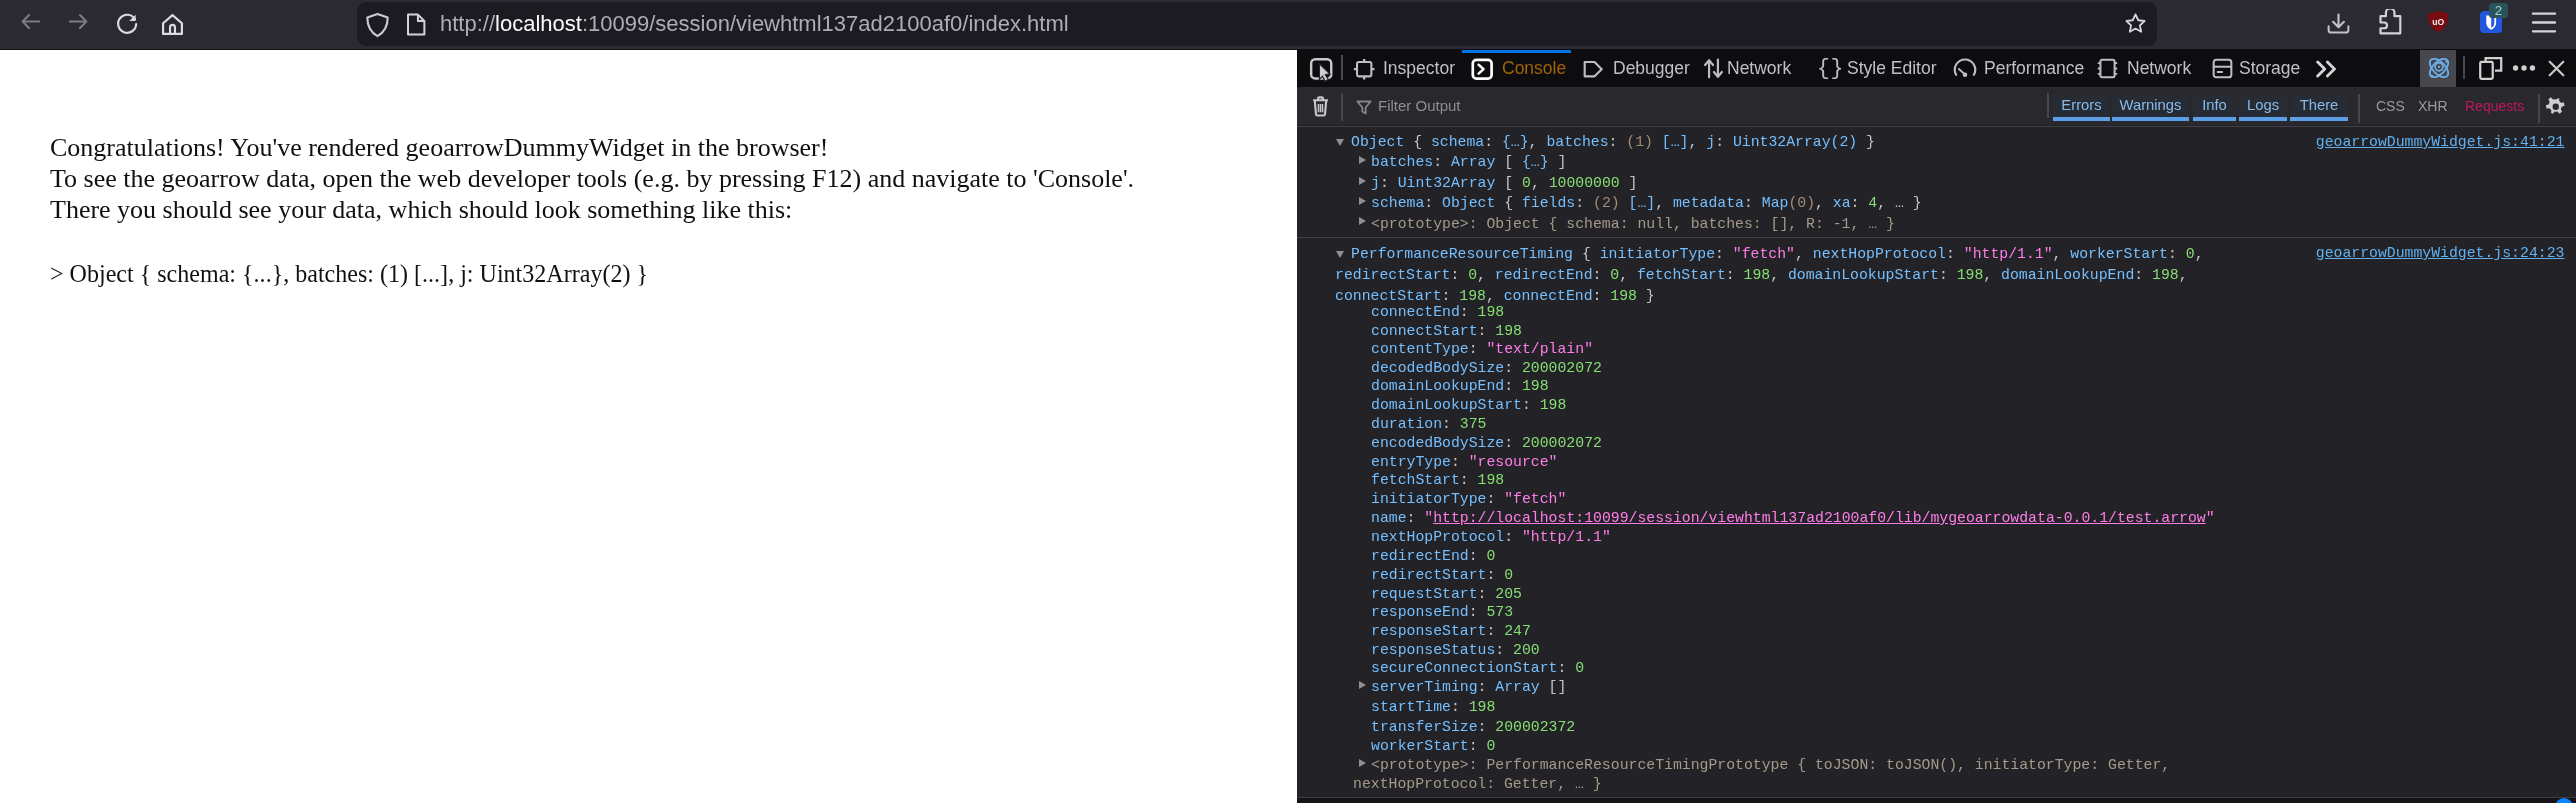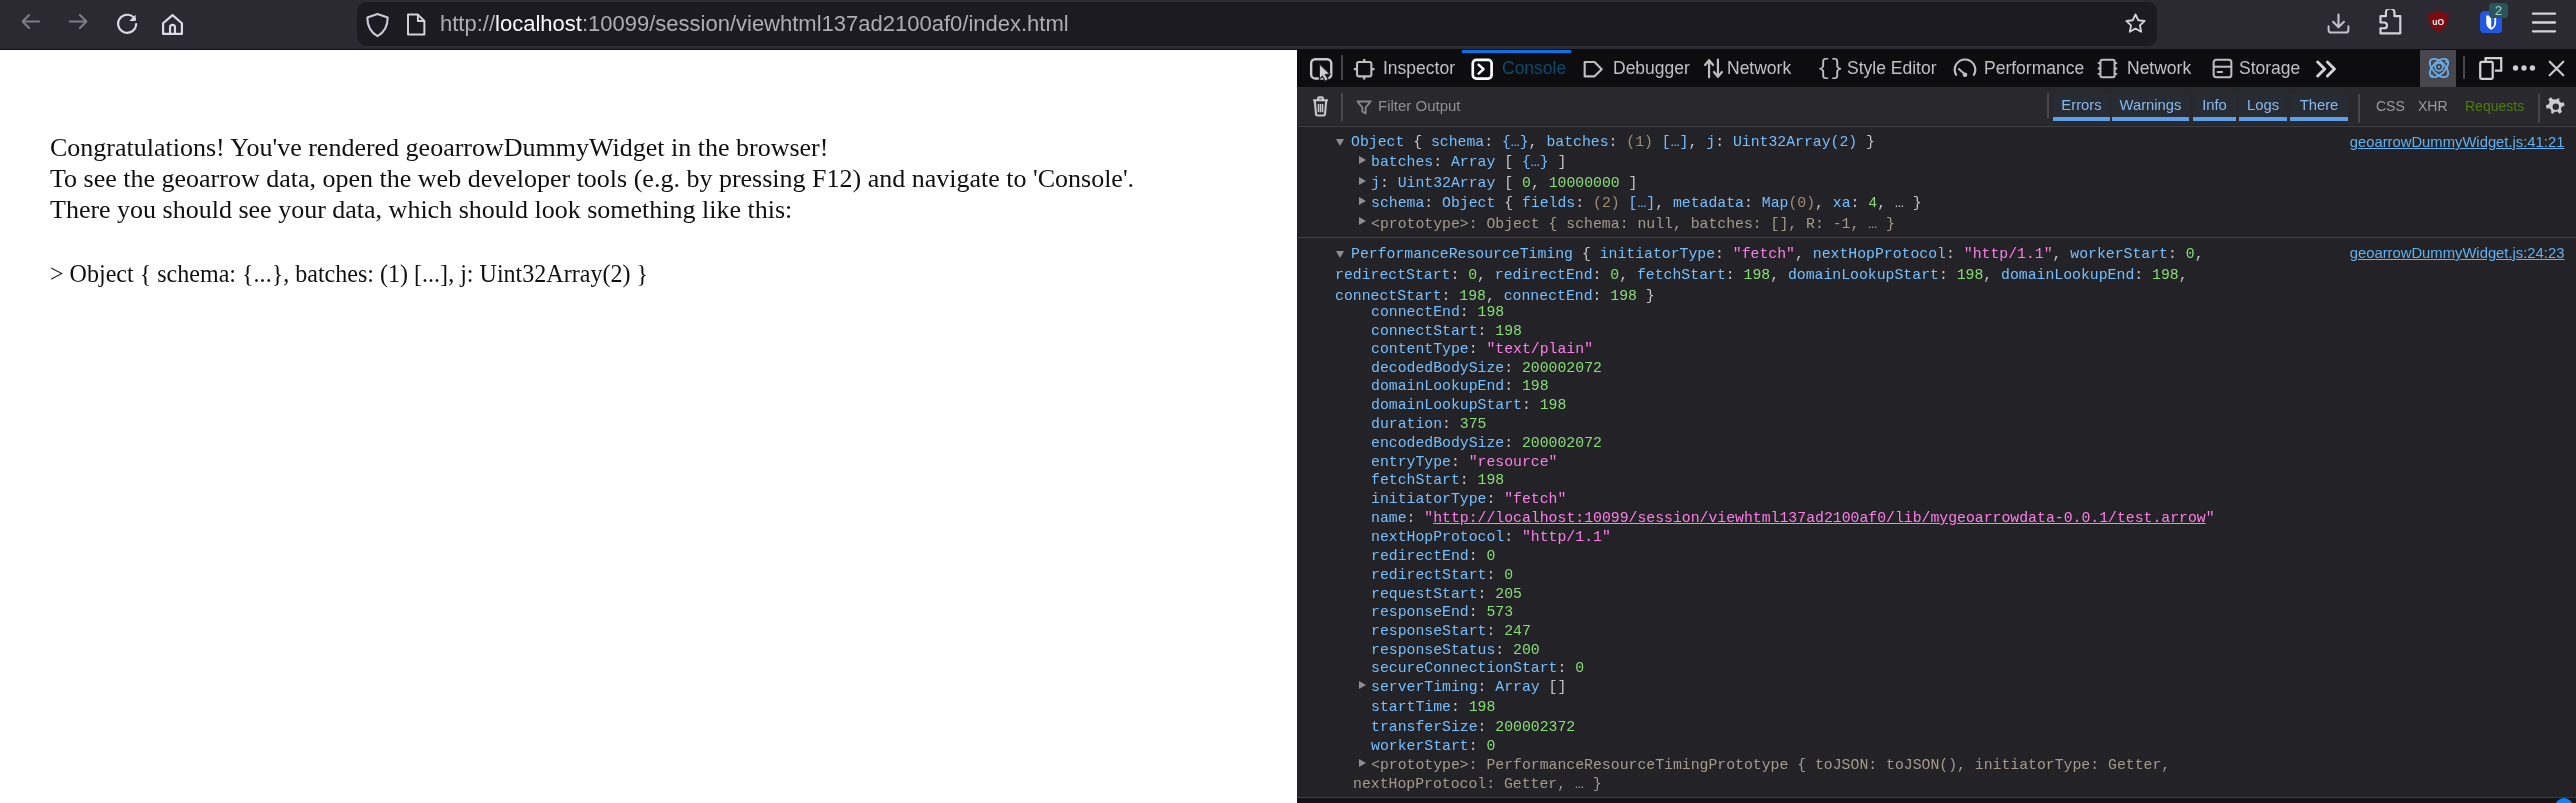--- a/index.html
+++ b/index.html
@@ -9,34 +9,34 @@
 #urlbar{left:357px;top:1.8px;width:1800px;height:44px;border-radius:9px;background:#1c1b22;}
 #urltext{left:440px;top:0;height:47px;line-height:47px;font-size:22px;color:#aeacb7;white-space:pre;}
 #urltext b{color:#fbfbfe;font-weight:normal;}
 
 .serif{font-family:"Liberation Serif",serif;color:#101010;white-space:pre;}
 
 #dt{left:1297px;top:50px;width:1279px;height:754px;background:#232327;}
 #tabbar{left:1297px;top:50px;width:1279px;height:37px;background:#0d0d0f;}
 #filterbar{left:1297px;top:87px;width:1279px;height:38px;background:#28282d;}
 .tabtxt{top:50px;height:37px;line-height:37px;font-size:17.5px;color:#c0bfc4;}
-.wtxt{color:#0c4a6e;}
+.wtxt{color:#a16207;}
 .ftxt{top:87px;height:38px;line-height:38px;font-size:15px;color:#8e8e93;}
 .vsep{width:1.8px;background:#47474c;}
 .fbtn{top:94px;height:23px;background:#272c34;}
 .fbtn-u{top:117px;height:3.6px;background:#5a9fe8;}
 .fbtn-t{top:87px;height:36px;line-height:36px;font-size:14.8px;color:#86b9ec;text-align:center;}
 
 .row{font-family:"Liberation Mono",monospace;font-size:14.8px;line-height:19px;white-space:pre;color:#c5c5c8;}
 .k{color:#75bfff;}
 .n{color:#86de74;}
 .s{color:#ff7de9;}
 .dim{color:#a49a8a;}
 .tan{color:#a08d73;}
-.loc{font-family:Liberation Sans, sans-serif;font-size:14.8px;line-height:19px;color:#61b1f0;text-decoration:underline;white-space:pre;}
+.loc{font-family:Liberation Mono, monospace;font-size:14.8px;line-height:19px;color:#61b1f0;text-decoration:underline;white-space:pre;}
 .hline{left:1297px;width:1279px;height:0.9px;background:#404046;}
 .car{width:0;height:0;}
 .car-r{border-left:7.2px solid #8f8f93;border-top:4.9px solid transparent;border-bottom:4.9px solid transparent;}
 .car-d{border-top:7.2px solid #8f8f93;border-left:4.9px solid transparent;border-right:4.9px solid transparent;}
 #inputbar{left:1297px;top:797px;width:1279px;height:7.2px;background:#141417;border-top:1.3px solid #3c3c41;}
 </style></head>
 <body>
 
 <div class="abs" id="toolbar"></div>
 <div class="abs" id="urlbar"></div>
@@ -191,21 +191,21 @@
 <div class="abs fbtn" style="left:2239px;width:48px;"></div>
 <div class="abs fbtn-u" style="left:2239px;width:48px;"></div>
 <div class="abs fbtn-t" style="left:2239px;width:48px;">Logs</div>
 <div class="abs fbtn" style="left:2290px;width:58px;"></div>
 <div class="abs fbtn-u" style="left:2290px;width:58px;"></div>
 <div class="abs fbtn-t" style="left:2290px;width:58px;">There</div>
 <div class="abs vsep" style="left:2358px;top:94px;height:29px;"></div>
 <div class="abs vsep" style="left:2538px;top:94px;height:29px;"></div>
 <div class="abs ftxt" style="left:2376px;color:#9b9b9f;font-size:14px;">CSS</div>
 <div class="abs ftxt" style="left:2418px;color:#9b9b9f;font-size:14px;">XHR</div>
-<div class="abs ftxt" style="left:2465px;color:#4d7c0f;font-size:14px;text-align:right;">Requests</div>
+<div class="abs ftxt" style="left:2465px;color:#be185d;font-size:14px;text-align:right;">Requests</div>
 <svg class="abs" style="left:2545px;top:96px" width="21.5" height="21.5" viewBox="0 0 27 27" fill="#cdcdd0">
     <path d="M13.5 1.5 l1.2 3.6 a8.5 8.5 0 0 1 3 1.25 l3.5 -1.55 2 3.45 -2.8 2.5 a8.5 8.5 0 0 1 0 3.1 l2.8 2.5 -2 3.45 -3.5 -1.55 a8.5 8.5 0 0 1 -3 1.25 l-1.2 3.6 h-2.4 l-1.2 -3.6 a8.5 8.5 0 0 1 -3 -1.25 l-3.5 1.55 -2 -3.45 2.8 -2.5 a8.5 8.5 0 0 1 0 -3.1 l-2.8 -2.5 2 -3.45 3.5 1.55 a8.5 8.5 0 0 1 3 -1.25 Z" transform="rotate(22 13.5 13.5)"></path>
     <circle cx="13.5" cy="13.5" r="4" fill="#28282d"></circle>
   </svg>
 
 <div class="abs hline" style="top:126px;"></div>
 <div class="abs hline" style="top:237px;"></div>
 
 <div class="abs car car-d" style="left:1336px;top:139px;"></div>
 <div class="abs row" style="left:1351px;top:133px;"><span class="k">Object</span> { <span class="k">schema</span>: <span class="k">{…}</span>, <span class="k">batches</span>: <span class="tan">(1)</span> <span class="k">[…]</span>, <span class="k">j</span>: <span class="k">Uint32Array(2)</span> }</div>

